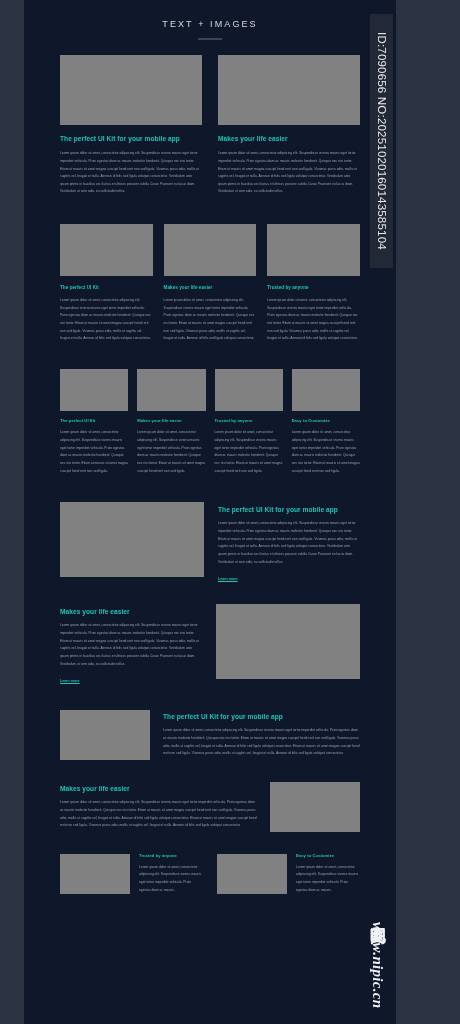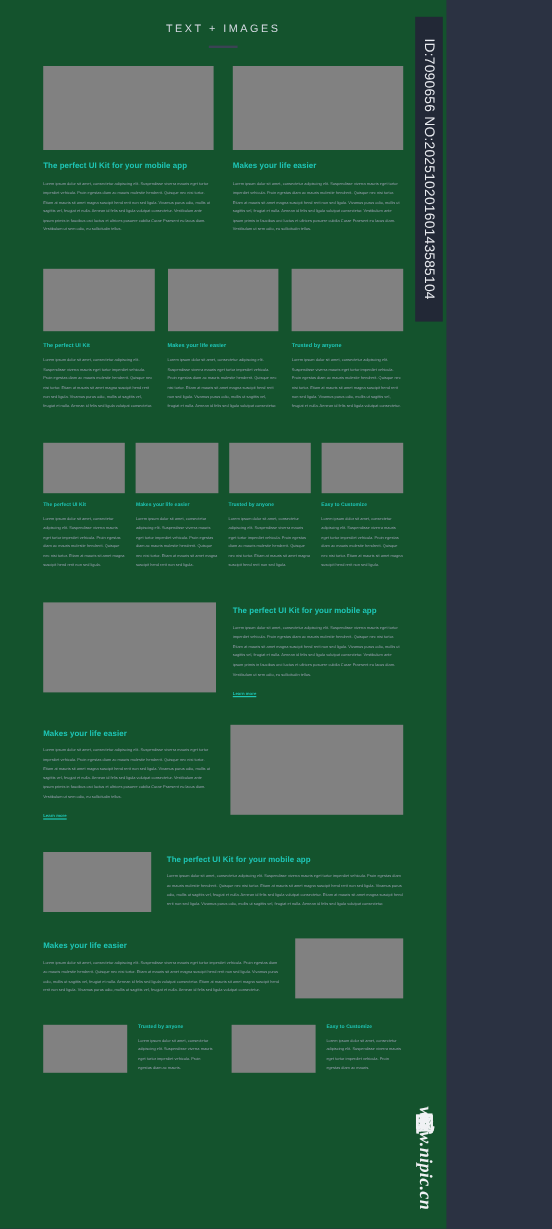--- a/index.html
+++ b/index.html
@@ -2,21 +2,21 @@
 <html><head>
 <meta charset="utf-8">
 <style>
   * { box-sizing: border-box; margin: 0; padding: 0; }
   html, body {
     width: 460px; height: 1024px;
     background: #2b3242;
     font-family: "Liberation Sans", sans-serif;
     overflow: hidden;
   }
-  #page { position: relative; width: 372px; height: 1024px; background: #14532d; }
+  #page { position: relative; width: 372px; height: 1024px; background: #0f172a; margin-left: 24px; }
 
   
   .hdr { padding-top: 19px; text-align: center; }
   .hdr-title {
     color: #d6dae3; font-size: 9px; letter-spacing: 2.1px; font-weight: 400;
   }
   .hdr-rule {
     width: 24px; height: 2px; background: #3b4354;
     margin: 9px auto 0;
   }

